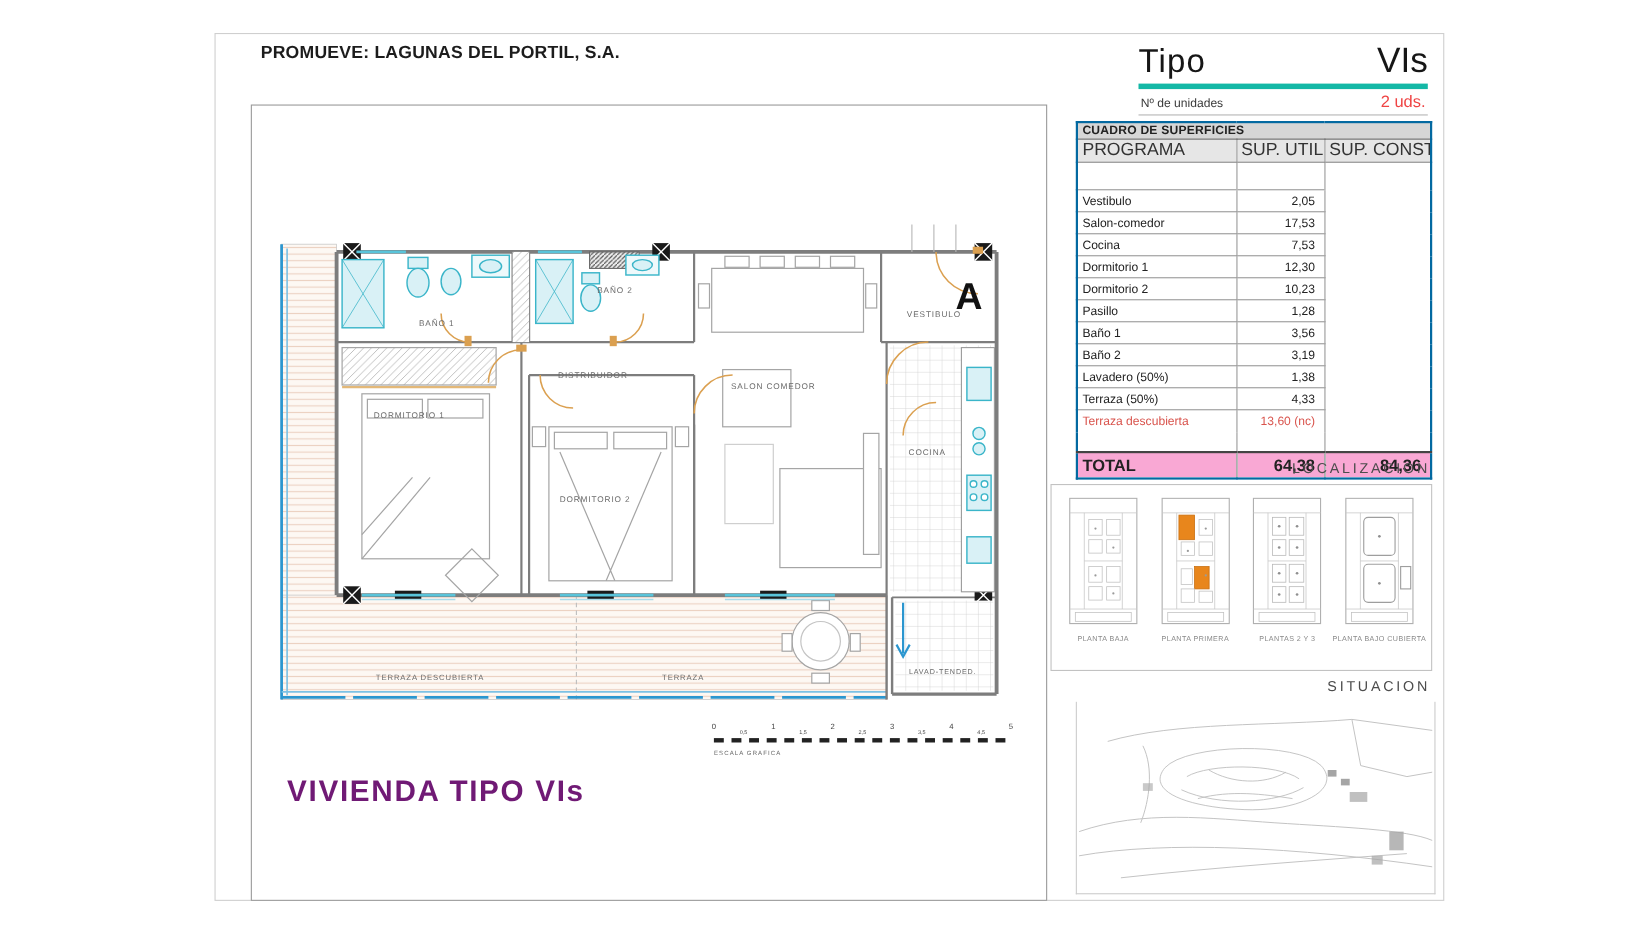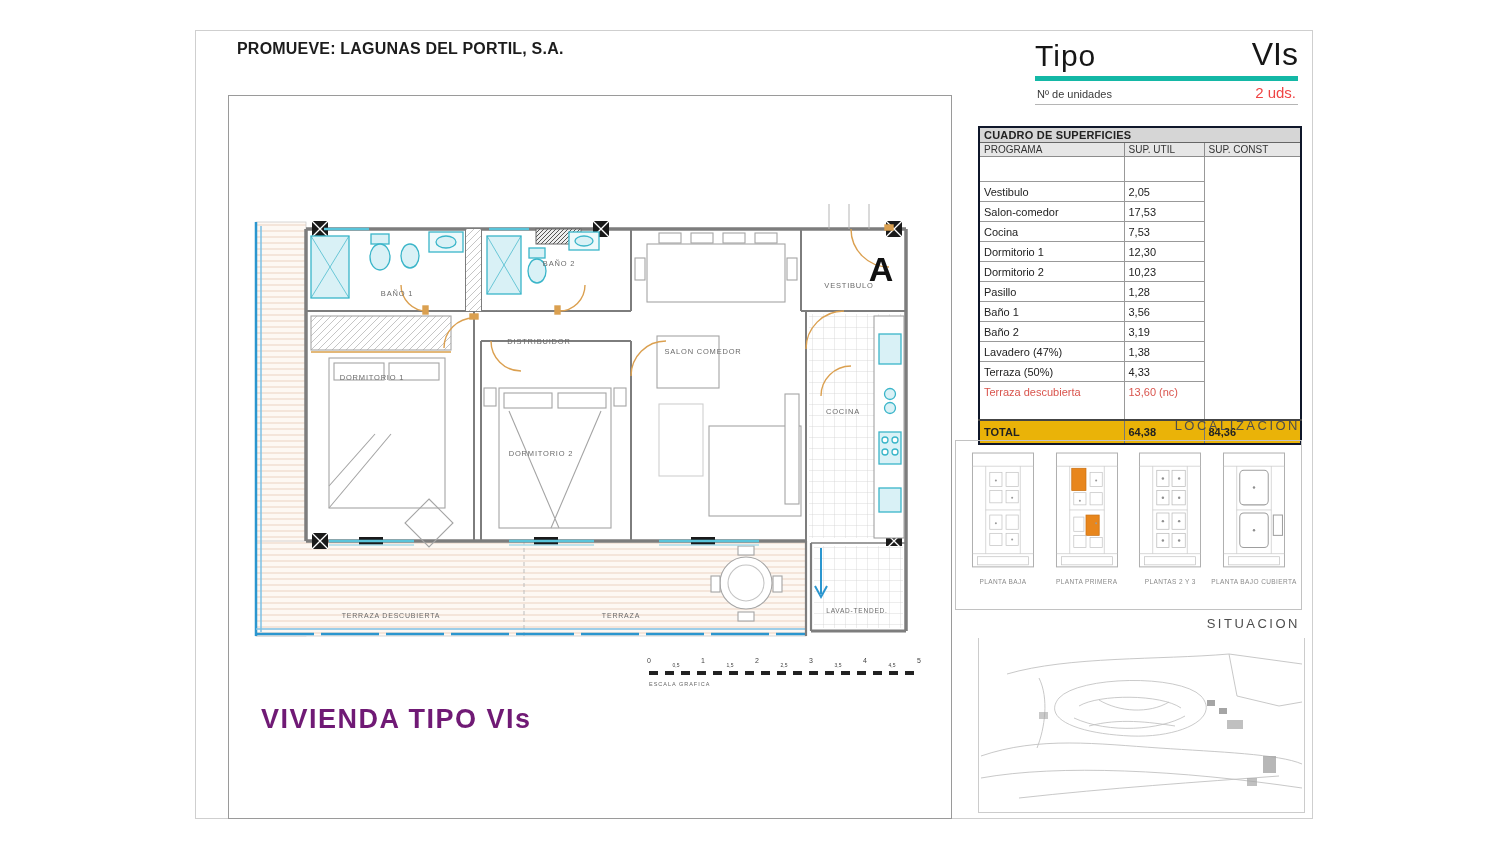--- a/index.html
+++ b/index.html
@@ -22,33 +22,33 @@
   .tipo-row1{display:flex;justify-content:space-between;align-items:flex-end;
              border-bottom:5px solid #14b8a6;padding-bottom:3px;}
   #tipo-label{font-size:30px;color:#161616;letter-spacing:1px;}
   #tipo-value{font-size:32px;color:#161616;}
   .tipo-row2{display:flex;justify-content:space-between;align-items:baseline;
              border-bottom:1px solid #b5b5b5;padding:3px 2px 3px 2px;gap:12px;}
   #units-label{font-size:11px;color:#3a3a3a;}
   #units-value{font-size:15px;color:#ef4444;}
   
   #surfaces-table{left:978px;top:110px;width:322px;}
-  table{border-collapse:collapse;table-layout:fixed;width:322px;border:2px solid #0f172a;margin-top:16px;}
+  table{border-collapse:collapse;table-layout:fixed;width:322px;border:2px solid #0369a1;}
   td{font-size:11px;padding:1px 4px;color:#222;overflow:hidden;white-space:nowrap;}
   tr.t-title td{background:#d6d6d6;font-weight:bold;border-bottom:1px solid #666;
                 font-size:11px;letter-spacing:.2px;}
-  tr.t-cols td{background:#e6e6e6;border:1px solid #8c8c8c;color:#333;font-size:10px;}
-  td.num{padding-right:8px;}
+  tr.t-cols td{background:#e6e6e6;border:1px solid #8c8c8c;color:#333;font-size:16px;}
+  td.num{text-align:right;padding-right:8px;}
   tr.t-gap td{height:22px;border-left:1px solid #999;border-right:1px solid #999;}
   tr.t-row td{height:17px;border:1px solid #999;}
   td.constcell{border:1px solid #888;background:#fff;}
   tr.t-red td{color:#d9544d;border-left:1px solid #999;border-right:1px solid #999;height:18px;}
   tr.t-spacer td{height:15px;border-left:1px solid #999;border-right:1px solid #999;}
-  tr.t-total td{background:#eab308;font-weight:bold;border:1px solid #777;border-top:2px solid #444;
-                height:20px;font-size:11px;}
+  tr.t-total td{background:#f9a8d4;font-weight:bold;border:1px solid #777;border-top:2px solid #444;
+                height:20px;font-size:15px;}
   
   #loc-title{left:1138px;top:418px;width:162px;text-align:right;font-size:13px;color:#4d4d4d;
              letter-spacing:2.5px;}
   #loc-box{left:955px;top:440px;width:347px;height:170px;border:1px solid #c2c2c2;
            display:flex;justify-content:space-between;padding:11px 8px 4px 8px;box-sizing:border-box;}
   .mini-plan{width:78px;display:flex;flex-direction:column;align-items:center;}
   .mini-label{font-size:6.5px;color:#8a8a8a;letter-spacing:.4px;margin-top:4px;white-space:nowrap;}
   
   #sit-title{left:1138px;top:616px;width:162px;text-align:right;font-size:13px;color:#4d4d4d;
              letter-spacing:2.5px;}
@@ -342,21 +342,21 @@
         </tr>
     <tr class="t-row">
           <td>Baño 1</td>
           <td class="num">3,56</td>
         </tr>
     <tr class="t-row">
           <td>Baño 2</td>
           <td class="num">3,19</td>
         </tr>
     <tr class="t-row">
-          <td>Lavadero (47%)</td>
+          <td>Lavadero (50%)</td>
           <td class="num">1,38</td>
         </tr>
     <tr class="t-row">
           <td>Terraza (50%)</td>
           <td class="num">4,33</td>
         </tr>
     <tr class="t-red">
           <td>Terraza descubierta</td>
           <td class="num">13,60 (nc)</td>
         </tr>

